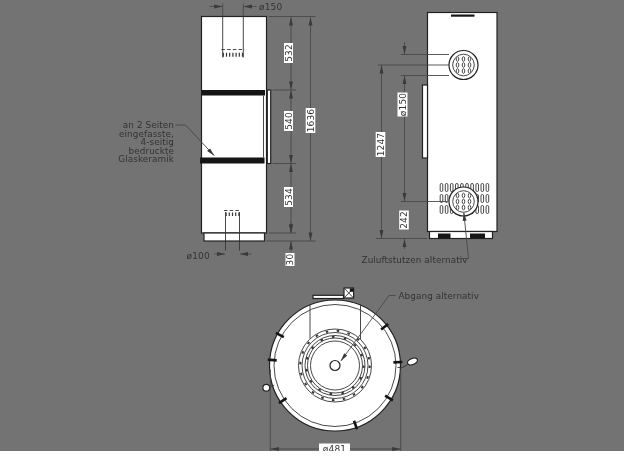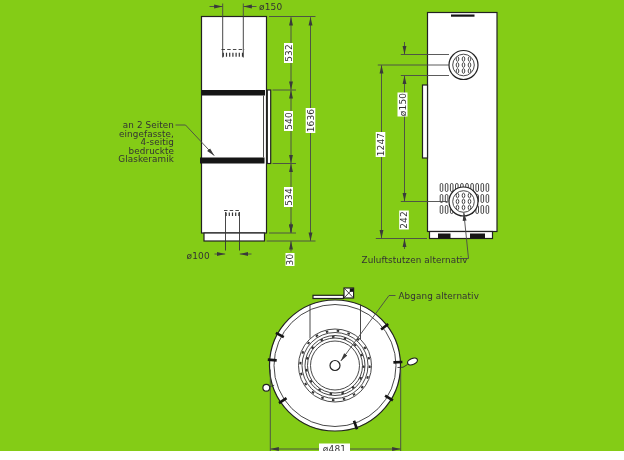--- a/index.html
+++ b/index.html
@@ -1,16 +1,16 @@
 <!DOCTYPE html>
 <html><head>
 <meta charset="utf-8">
 <style>
   html,body{margin:0;padding:0;background:#fff;}
-  .stage{position:relative;width:624px;height:451px;background:#84cc16;overflow:hidden;}
+  .stage{position:relative;width:624px;height:451px;background:#737373;overflow:hidden;}
   svg{display:block;}
   .olf{fill:#fff;stroke:#222;stroke-width:1.2;}
   .blk{fill:#151515;stroke:none;}
   .thin{stroke:#333;stroke-width:0.9;fill:none;}
   .dl{stroke:#484848;stroke-width:0.9;fill:none;}
   .tbg{fill:#fff;stroke:none;}
   .dimtxt{font-family:"DejaVu Sans",sans-serif;font-size:9px;fill:#333;letter-spacing:.15px;}
   .note{font-family:"DejaVu Sans",sans-serif;font-size:8.8px;fill:#333;letter-spacing:.1px;}
 </style>
 </head>

